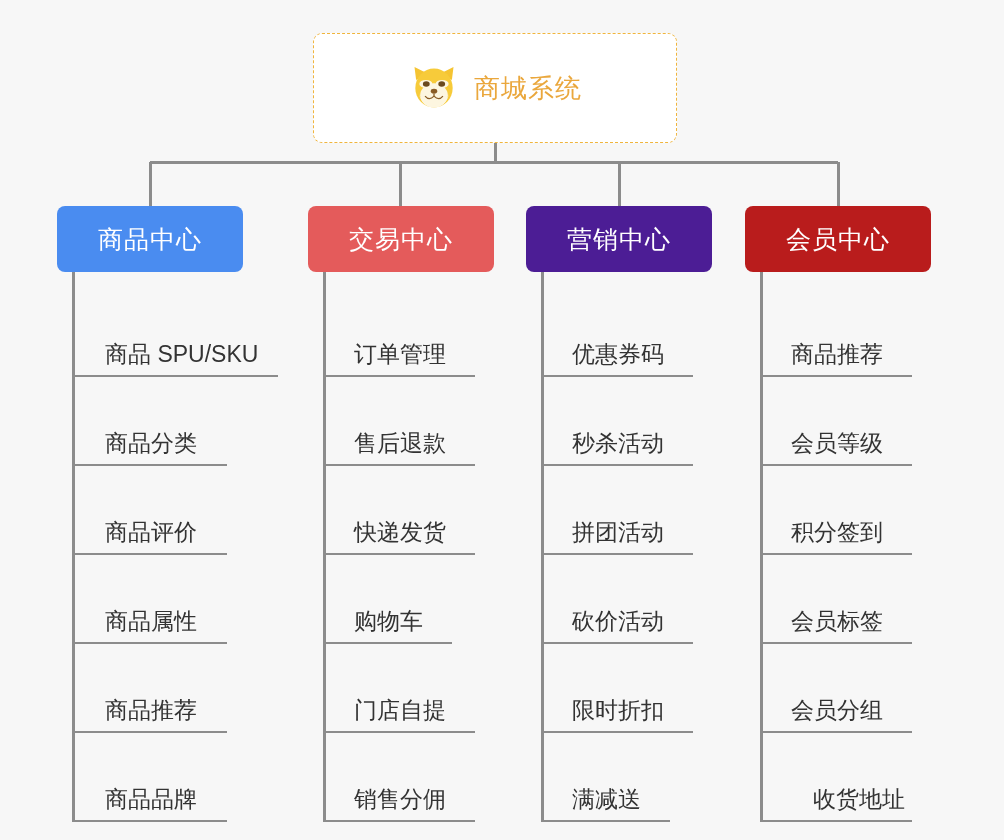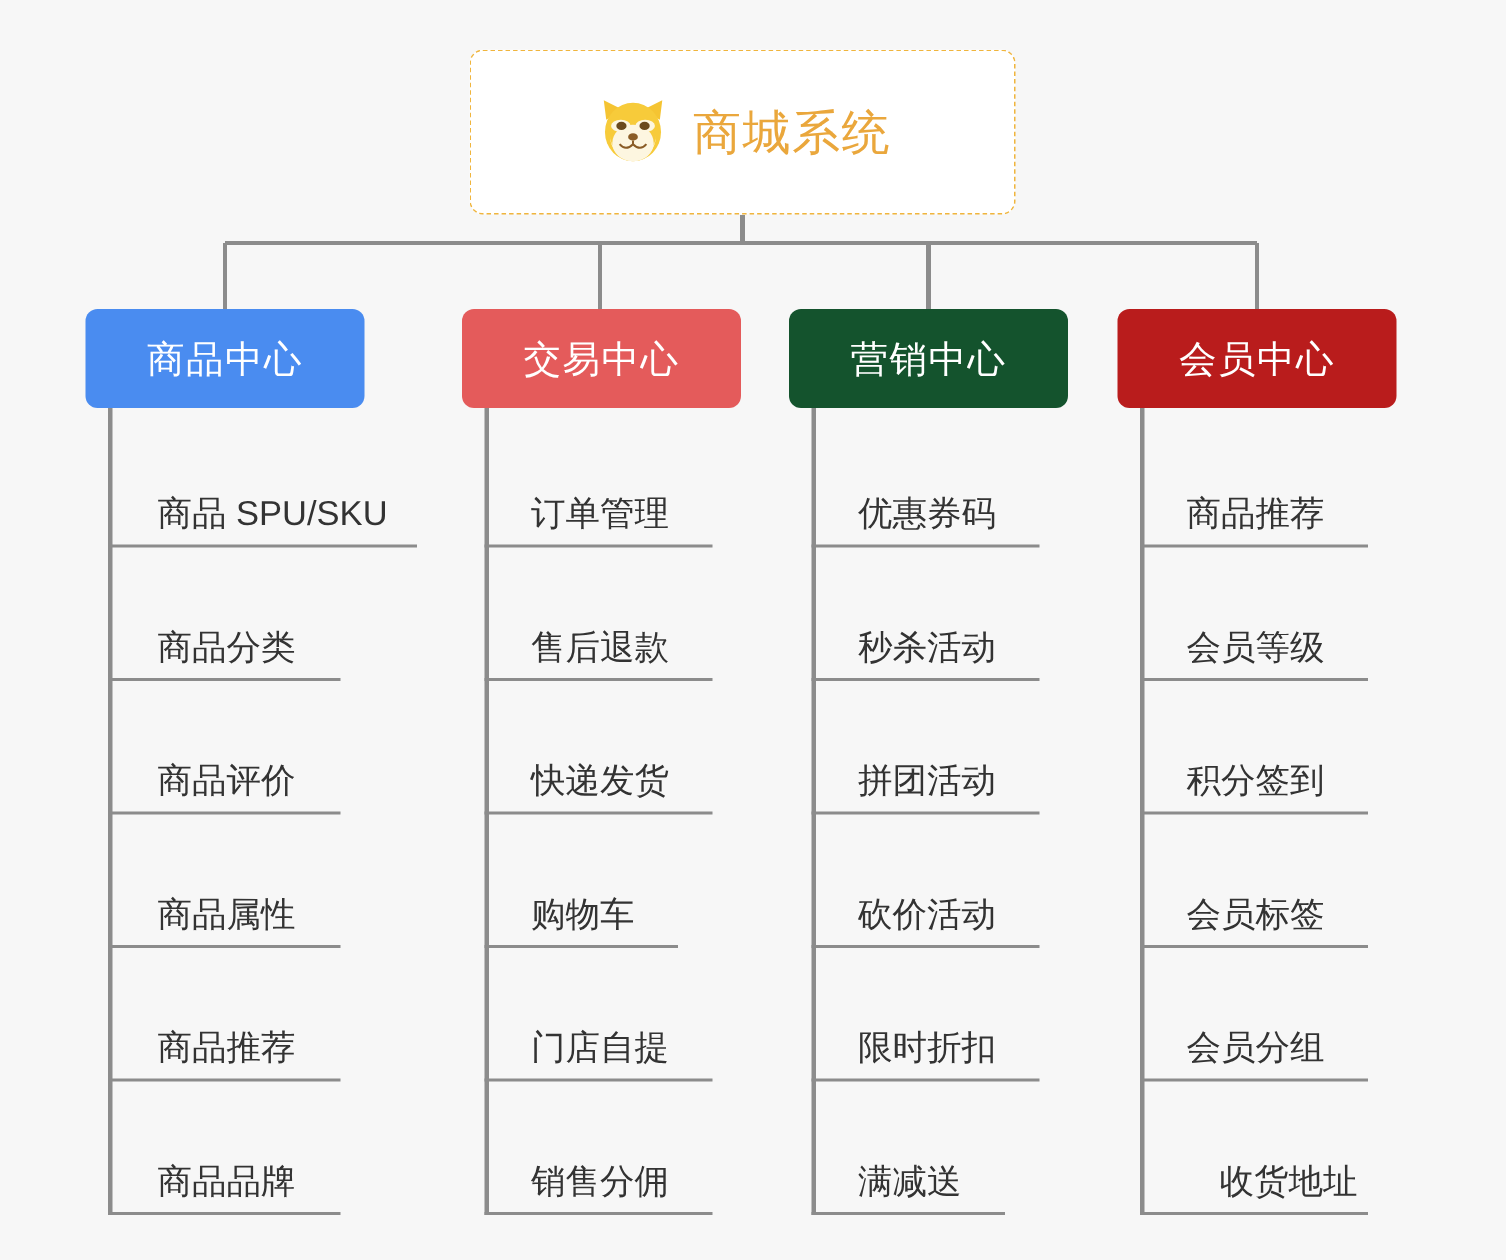--- a/index.html
+++ b/index.html
@@ -38,21 +38,21 @@
     justify-content: center;
     gap: 14px;
   }
   .root-icon {
     width: 52px;
     height: 52px;
     flex: 0 0 52px;
     display: block;
   }
   .root-title {
-    font-size: 32px;
+    font-size: 26px;
     color: #eaa73c;
     line-height: 1;
     letter-spacing: 1px;
     white-space: nowrap;
   }
 
   
   #connectors {
     position: absolute;
     left: 0; top: 0;
@@ -79,21 +79,21 @@
     align-items: center;
     justify-content: center;
     color: #ffffff;
     font-size: 25px;
     letter-spacing: 1px;
     box-sizing: border-box;
   }
   .leaf-list {
     position: relative;
     margin-top: 0;
-    padding-top: 4px;
+    padding-top: 16px;
   }
   .leaf-rail {
     position: absolute;
     top: 0;
     bottom: 0;
     width: 3px;
     background: #8c8c8c;
   }
   .leaf-item {
     position: relative;
@@ -225,21 +225,21 @@
           <div class="leaf-label" style="margin-left:46px;">门店自提</div>
         </div>
         <div class="leaf-item">
           <div class="leaf-underline" style="left: 15px; width: 152px; background: rgb(140, 140, 140);"></div>
           <div class="leaf-label" style="margin-left:46px;">销售分佣</div>
         </div>
       </div>
     </div>
 
     <div class="column" style="left:526px; width:186px;">
-      <div class="cat-box" style="background: #14532d;">
+      <div class="cat-box" style="background: #4c1d95;">
         <span>营销中心</span>
       </div>
       <div class="leaf-list">
         <div class="leaf-rail" style="left: 15px; background: rgb(140, 140, 140);"></div>
         <div class="leaf-item">
           <div class="leaf-underline" style="left: 15px; width: 152px; background: rgb(140, 140, 140);"></div>
           <div class="leaf-label" style="margin-left:46px;margin-top:21px;">优惠券码</div>
         </div>
         <div class="leaf-item">
           <div class="leaf-underline" style="left: 15px; width: 152px; background: rgb(140, 140, 140);"></div>

